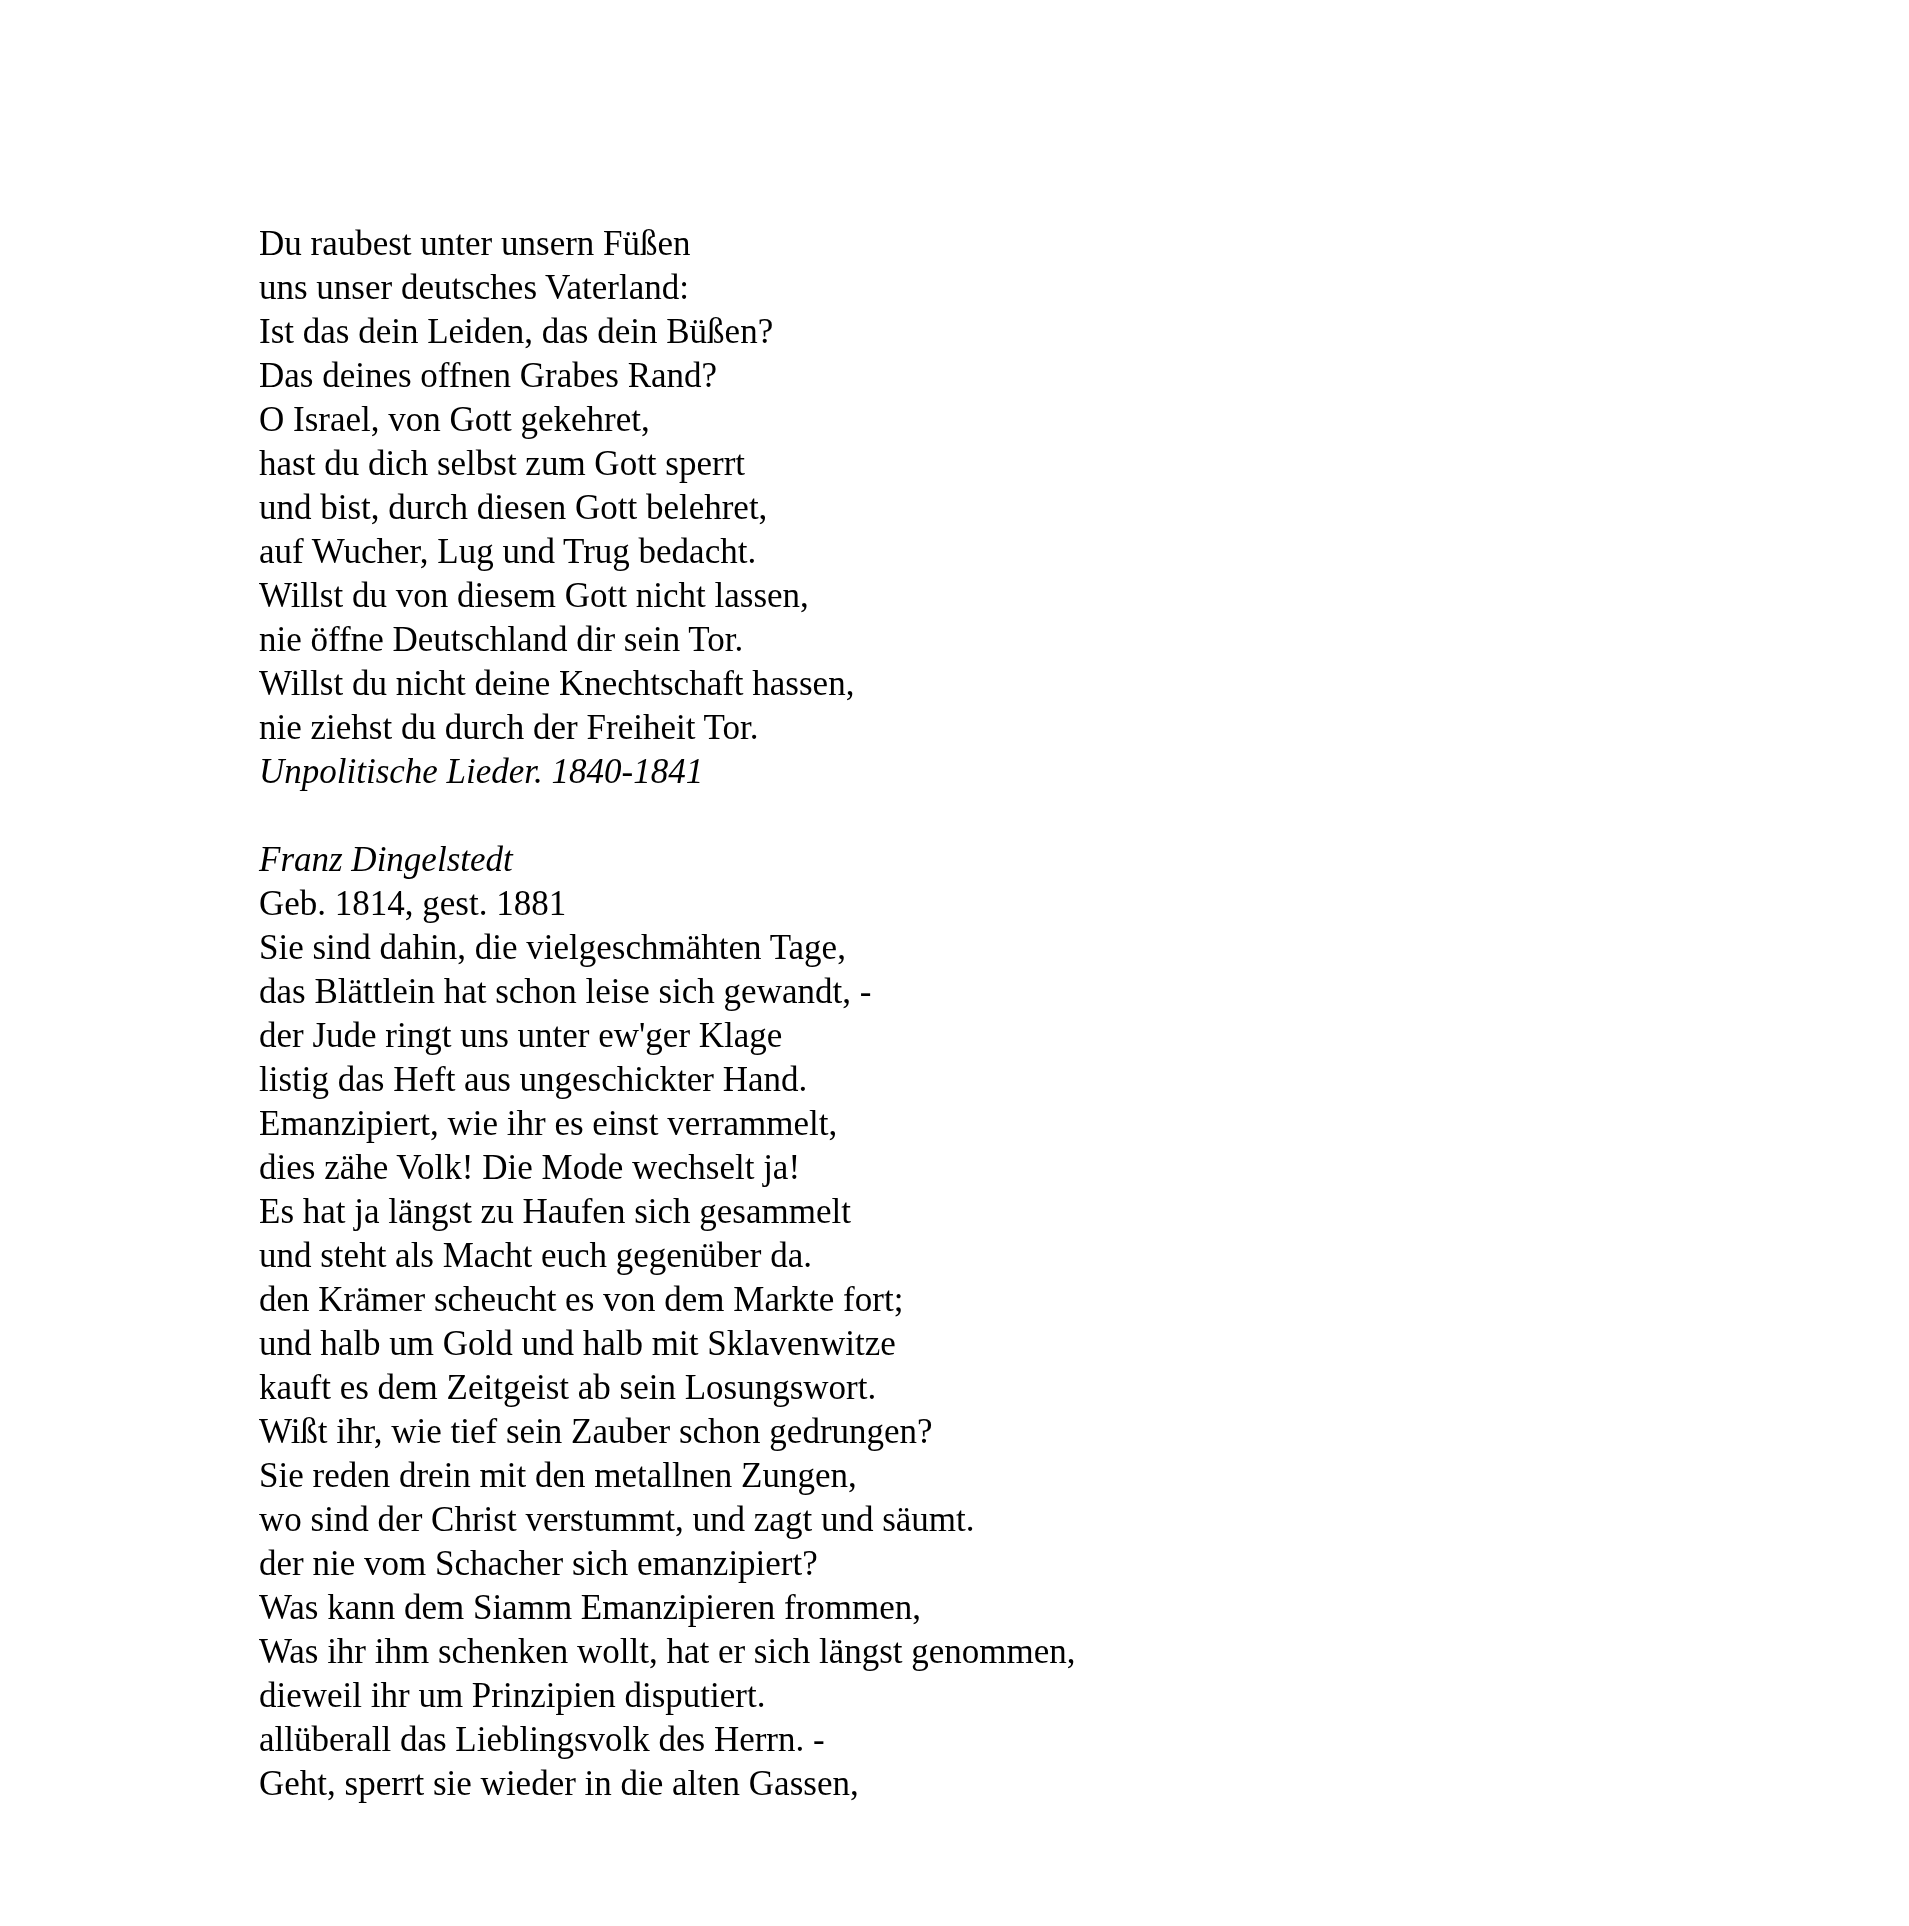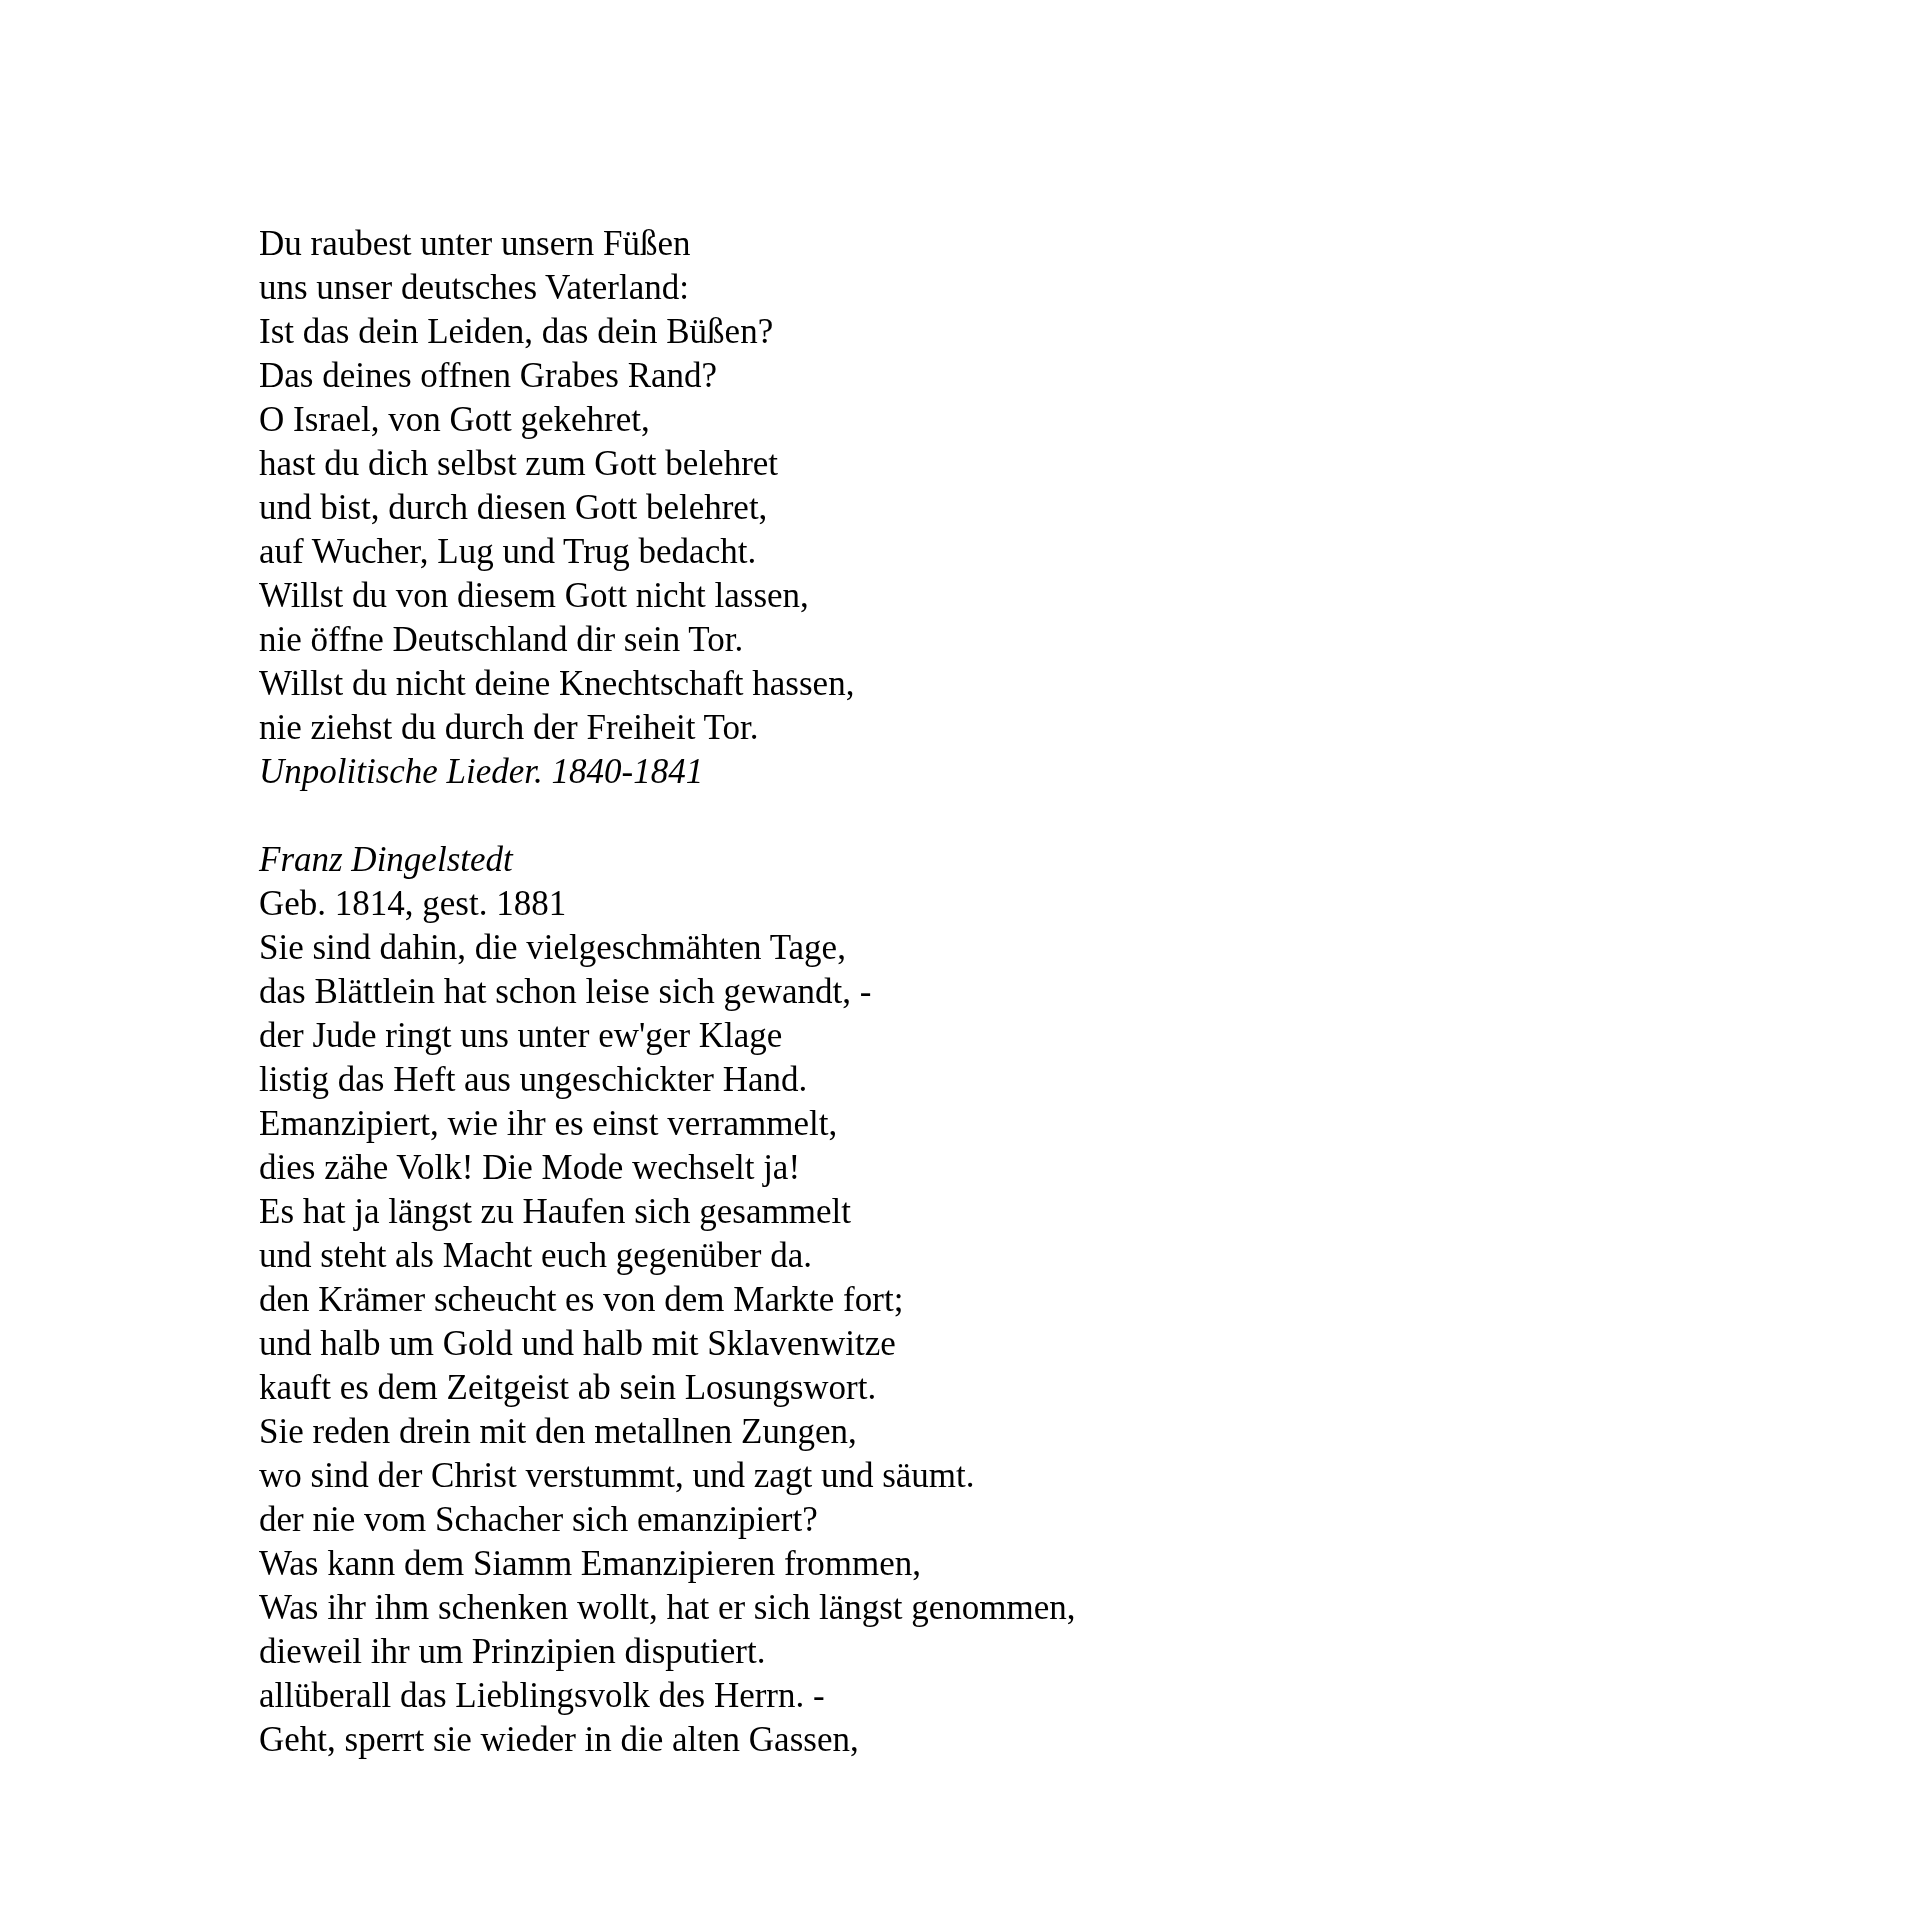--- a/index.html
+++ b/index.html
@@ -38,21 +38,21 @@
 <body>
 
 <div class="content">
 
   <div>
     <div class="poem-line">Du raubest unter unsern Füßen</div>
     <div class="poem-line">uns unser deutsches Vaterland:</div>
     <div class="poem-line">Ist das dein Leiden, das dein Büßen?</div>
     <div class="poem-line">Das deines offnen Grabes Rand?</div>
     <div class="poem-line">O Israel, von Gott gekehret,</div>
-    <div class="poem-line">hast du dich selbst zum Gott belehret</div>
+    <div class="poem-line">hast du dich selbst zum Gott sperrt</div>
     <div class="poem-line">und bist, durch diesen Gott belehret,</div>
     <div class="poem-line">auf Wucher, Lug und Trug bedacht.</div>
     <div class="poem-line">Willst du von diesem Gott nicht lassen,</div>
     <div class="poem-line">nie öffne Deutschland dir sein Tor.</div>
     <div class="poem-line">Willst du nicht deine Knechtschaft hassen,</div>
     <div class="poem-line">nie ziehst du durch der Freiheit Tor.</div>
     <div class="poem-source">Unpolitische Lieder. 1840-1841</div>
   </div>
 
   <div class="blank"></div>
@@ -64,20 +64,21 @@
     <div class="poem-line">das Blättlein hat schon leise sich gewandt, -</div>
     <div class="poem-line">der Jude ringt uns unter ew'ger Klage</div>
     <div class="poem-line">listig das Heft aus ungeschickter Hand.</div>
     <div class="poem-line">Emanzipiert, wie ihr es einst verrammelt,</div>
     <div class="poem-line">dies zähe Volk! Die Mode wechselt ja!</div>
     <div class="poem-line">Es hat ja längst zu Haufen sich gesammelt</div>
     <div class="poem-line">und steht als Macht euch gegenüber da.</div>
     <div class="poem-line">den Krämer scheucht es von dem Markte fort;</div>
     <div class="poem-line">und halb um Gold und halb mit Sklavenwitze</div>
     <div class="poem-line">kauft es dem Zeitgeist ab sein Losungswort.</div>
+    <div class="poem-line">Wißt ihr, wie tief sein Zauber schon gedrungen?</div>
     <div class="poem-line">Sie reden drein mit den metallnen Zungen,</div>
     <div class="poem-line">wo sind der Christ verstummt, und zagt und säumt.</div>
     <div class="poem-line">der nie vom Schacher sich emanzipiert?</div>
     <div class="poem-line">Was kann dem Siamm Emanzipieren frommen,</div>
     <div class="poem-line">Was ihr ihm schenken wollt, hat er sich längst genommen,</div>
     <div class="poem-line">dieweil ihr um Prinzipien disputiert.</div>
     <div class="poem-line">allüberall das Lieblingsvolk des Herrn. -</div>
     <div class="poem-line">Geht, sperrt sie wieder in die alten Gassen,</div>
 
   </div>

